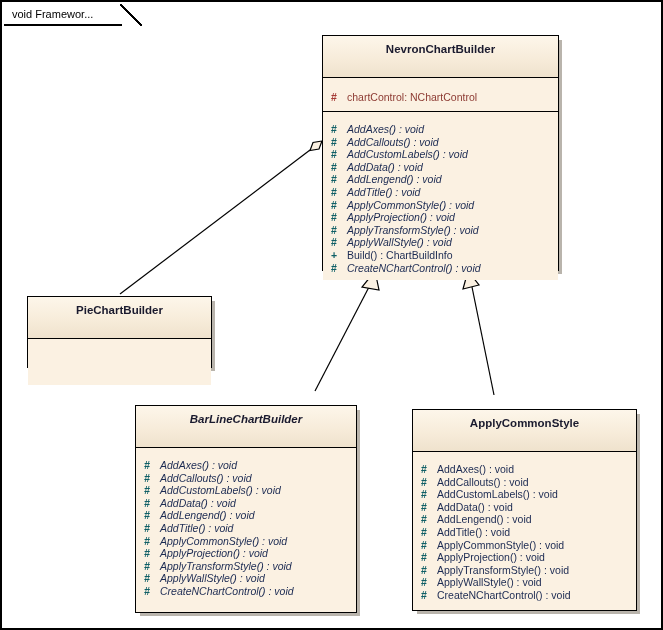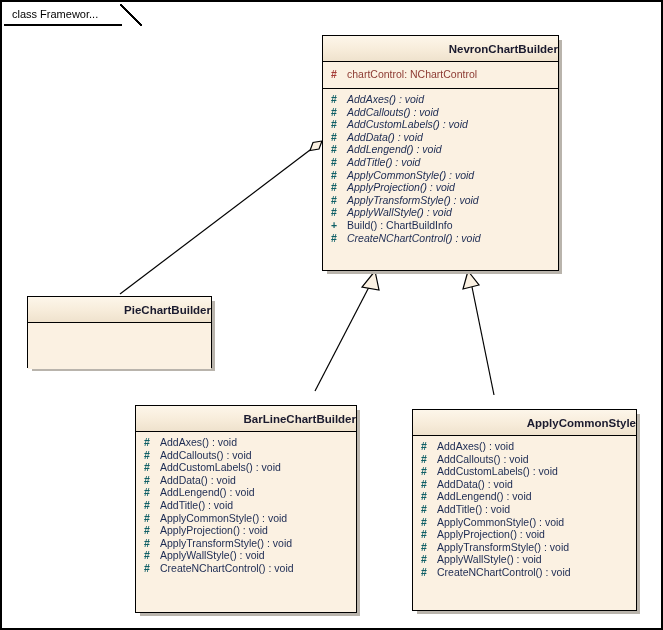--- a/index.html
+++ b/index.html
@@ -45,31 +45,31 @@
   
   .uml-class{
     position:absolute;
     box-sizing:border-box;
     border:1.6px solid #000000;
     background:#fbf1e2;
     box-shadow:4px 4px 0 -1px #b9b4ac;
   }
   .uml-title{
     box-sizing:border-box;
-    height:26px;line-height:26px;
-    text-align:right;
+    height:42px;line-height:26px;
+    text-align:center;
     font-weight:bold;font-size:11.5px;
     color:#1a1a2e;
     background:linear-gradient(to bottom,#fdf6ea 0%,#f7ecda 55%,#efe2cd 100%);
     border-bottom:1.6px solid #000000;
     white-space:nowrap;overflow:hidden;
   }
   .uml-compartment{
     box-sizing:border-box;
-    padding:4px 0 6px 0;
+    padding:11px 0 6px 0;
     border-bottom:1.6px solid #000000;
     background:#fbf1e2;
   }
   .uml-compartment.last{border-bottom:0;}
   .uml-compartment.empty{min-height:46px;}
 
   .uml-row{
     display:block;
     height:12.6px;line-height:12.6px;
     font-size:10.5px;
@@ -89,41 +89,41 @@
   .attr-row{height:16px;line-height:16px;}
 
   
   .op-row .vis{color:#0f5f66;}
   .op-row .sig{color:#1b2a52;}
   .abstract .sig{font-style:italic;}
 
   
   #class-nevronchartbuilder{left:320px;top:33px;width:237px;height:236px;}
   #class-chartbuildinfo{left:25px;top:294px;width:185px;height:72px;}
-  #class-barlinechartbuilder{left:133px;top:403px;width:222px;height:208px;}
+  #class-barlinechartbuilder{left:133px;top:403px;width:222px;height:208px;font-style:italic;}
   #class-piechartbuilder{left:410px;top:407px;width:225px;height:202px;}
 
   
   #connector-layer{
     position:absolute;left:0;top:0;width:663px;height:630px;
     pointer-events:none;
   }
   #connector-layer line,#connector-layer polygon,#connector-layer path{
     shape-rendering:geometricPrecision;
   }
   .conn-line{stroke:#000000;stroke-width:1.2px;fill:none;}
   .conn-head{stroke:#000000;stroke-width:1.2px;fill:#fbf1e2;}
 </style>
 </head>
 <body>
 
 <div id="diagram-frame">
 
   <div id="diagram-tab">
-    <span class="tab-label">class Framewor...</span>
+    <span class="tab-label">void Framewor...</span>
   </div>
   <div id="tab-slant"></div>
 
   <svg id="connector-layer" viewBox="0 0 663 630" width="663" height="630">
 
     <g>
       <line class="conn-line" x1="118" y1="292" x2="308" y2="148"></line>
       <polygon class="conn-head" points="320,139 311,140.5 308,148.5 317,147"></polygon>
     </g>
 

